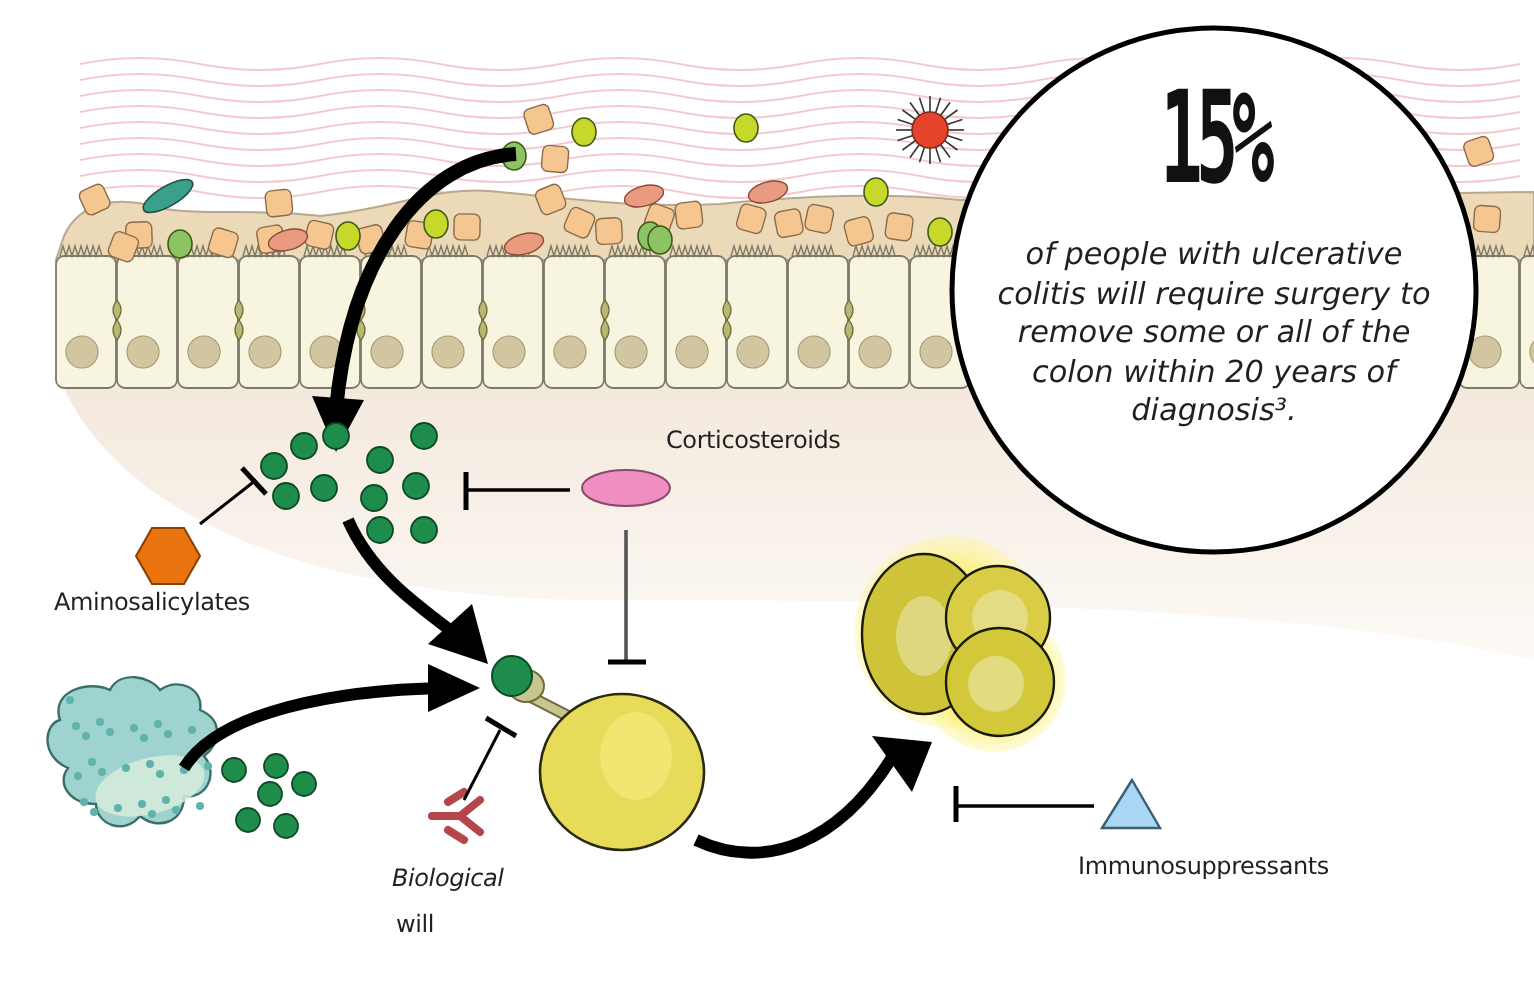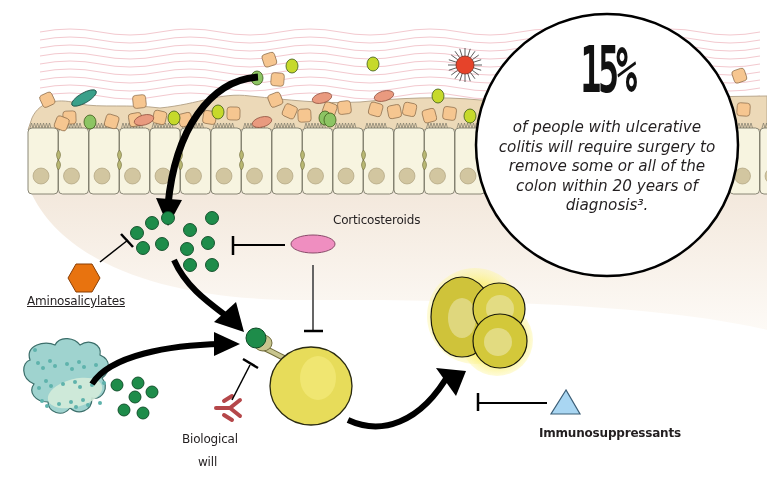--- a/index.html
+++ b/index.html
@@ -313,17 +313,17 @@
 
   <circle cx="607" cy="145" r="131" fill="#ffffff" stroke="#000" stroke-width="2.5"></circle>
 </svg>
 
 <div id="circle-text">
   <div id="stat-value">15%</div>
   <div id="stat-desc">of people with ulcerative colitis will require surgery to remove some or all of the colon within 20 years of diagnosis³.</div>
 </div>
 
 <div class="lbl" style="left:333px;top:213px;">Corticosteroids</div>
-<div class="lbl" style="left:27px;top:294px;text-decoration:underline;">Aminosalicylates</div>
-<div class="lbl" style="left:182px;top:432px;">Biological</div>
+<div class="lbl" style="left:27px;top:294px;">Aminosalicylates</div>
+<div class="lbl" style="left:196px;top:432px;font-style:italic;">Biological</div>
 <div class="lbl" style="left:198px;top:455px;">will</div>
-<div class="lbl" style="left:539px;top:426px;font-weight:bold;">Immunosuppressants</div>
+<div class="lbl" style="left:539px;top:426px;">Immunosuppressants</div>
 </div>
 
 </body></html>

